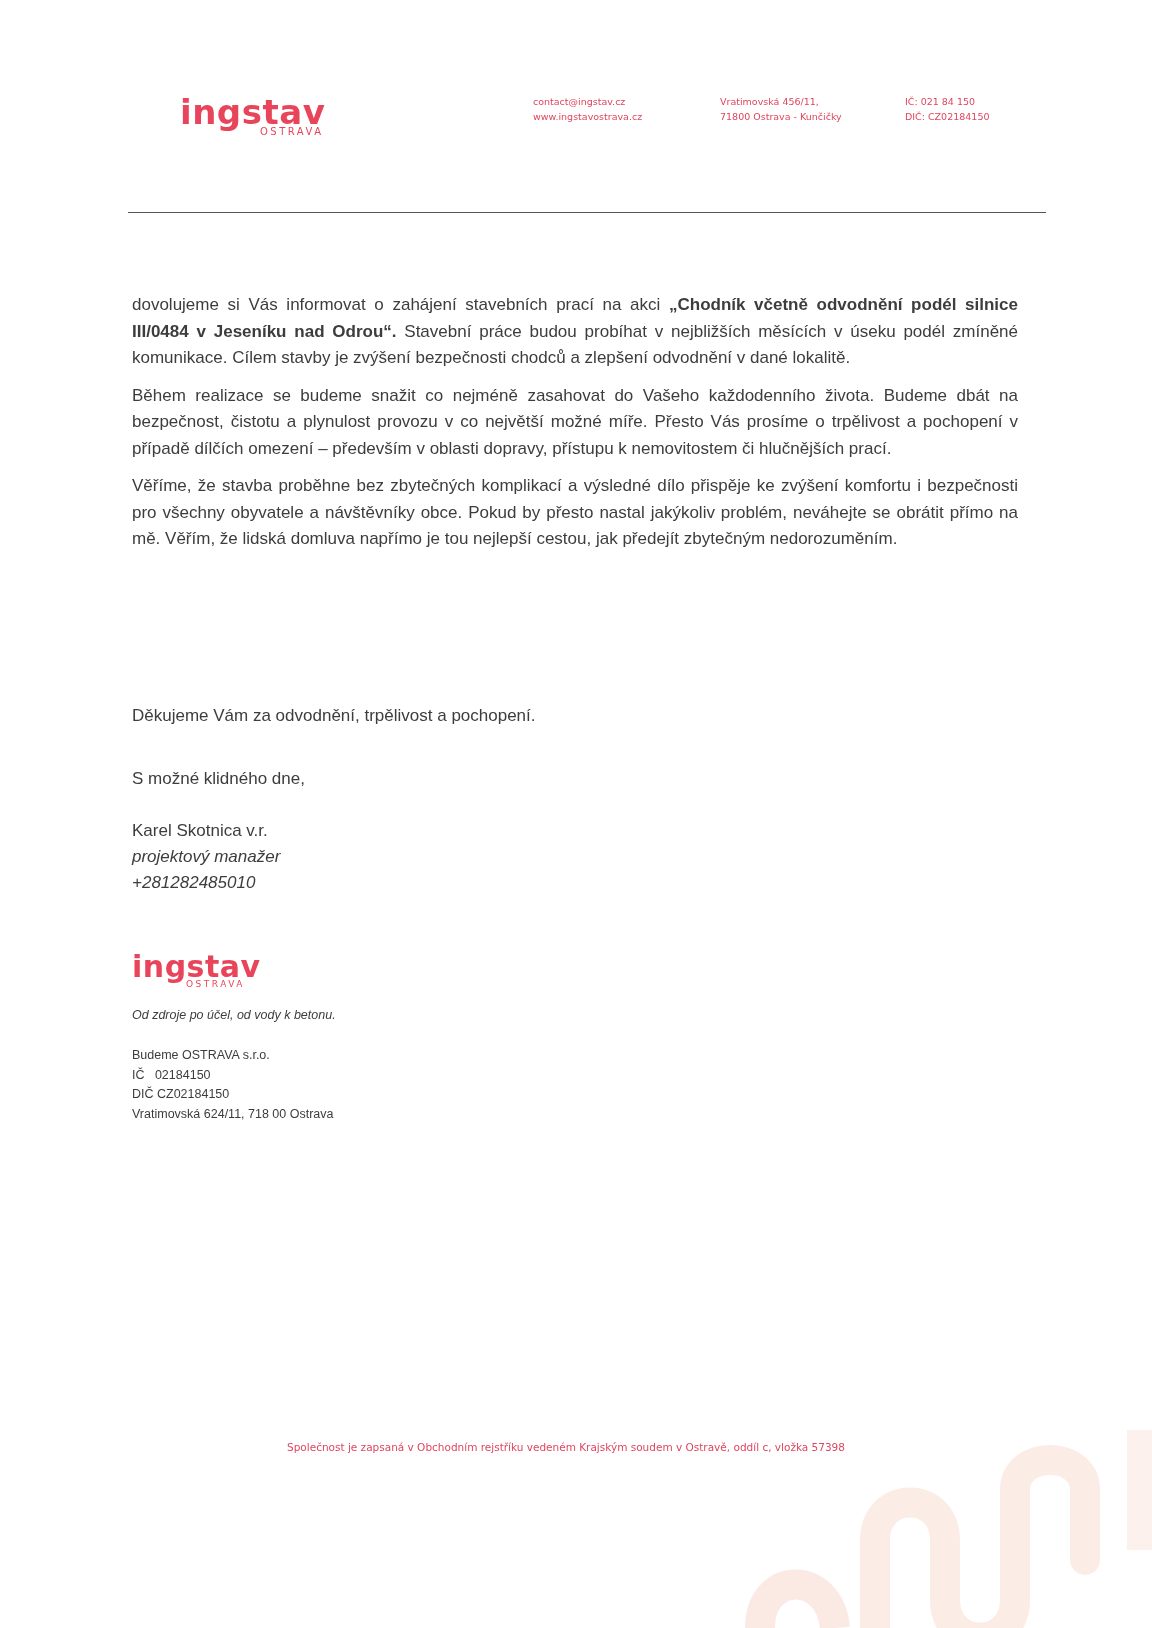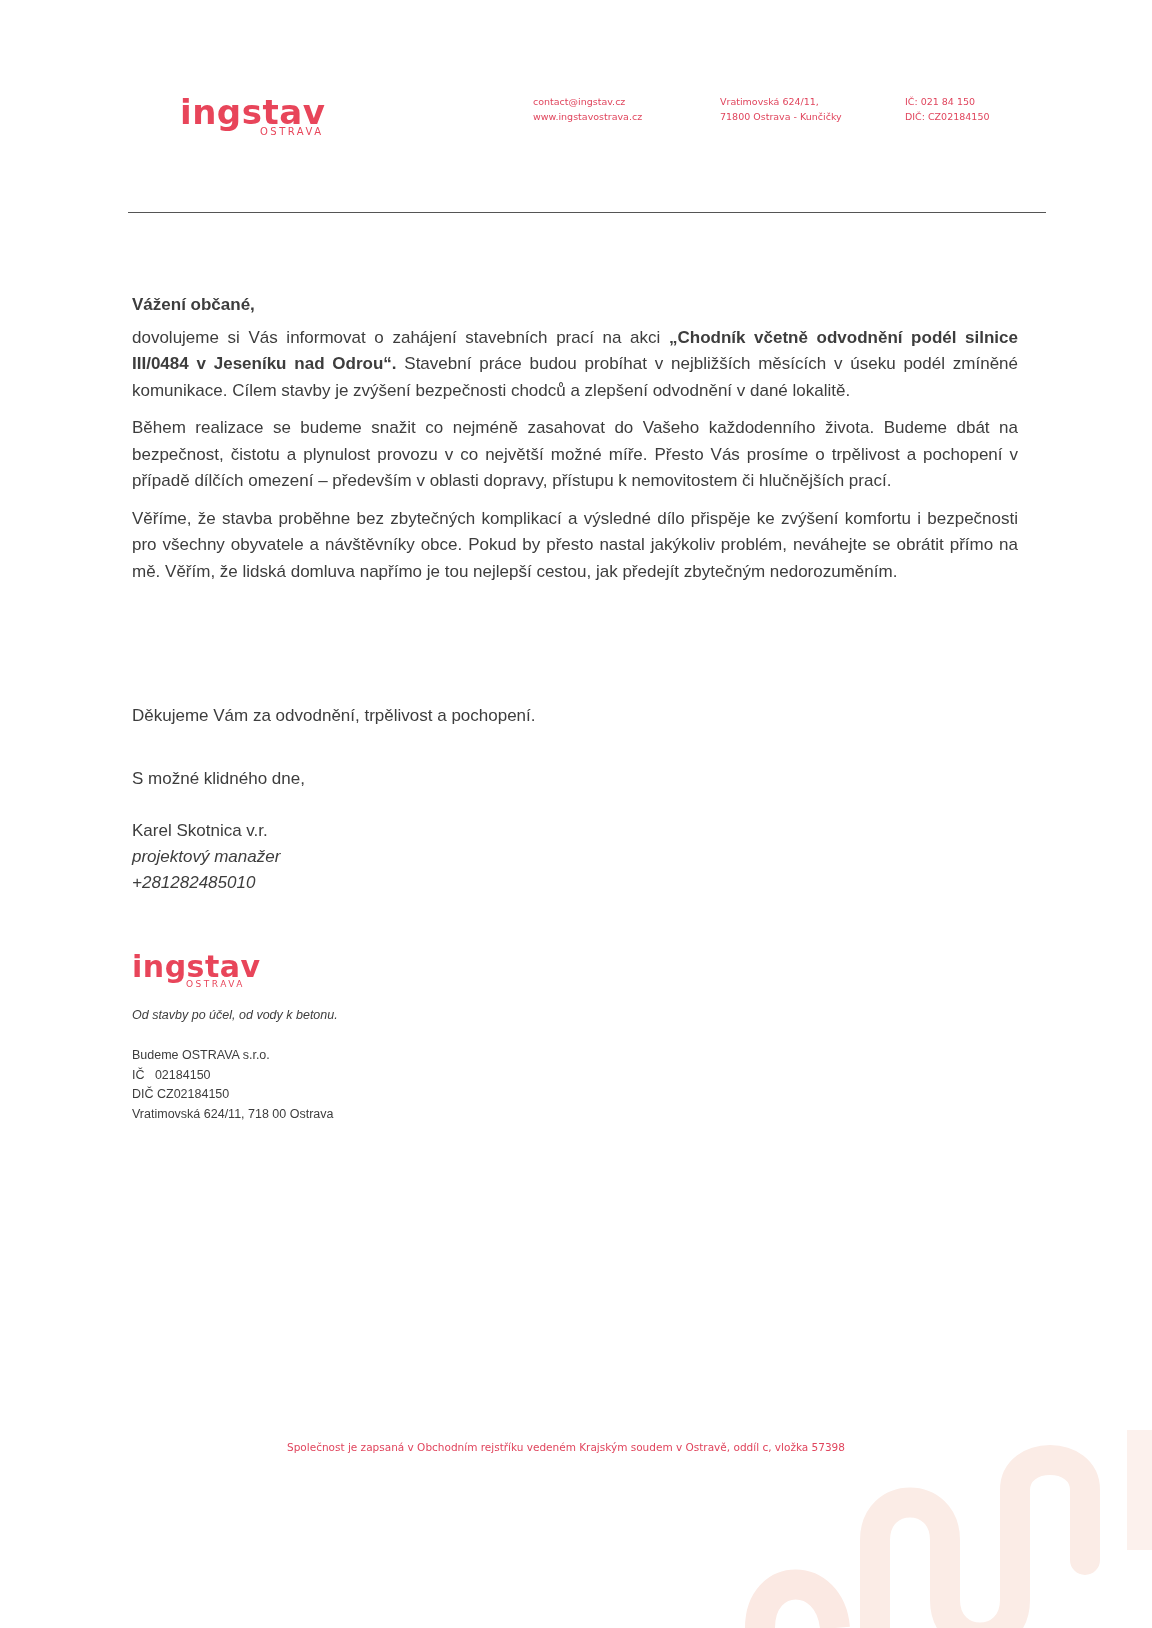--- a/index.html
+++ b/index.html
@@ -35,32 +35,31 @@
 <div class="logo" style="left:180px; top:95px;">
   <div class="logo-word" style="font-size:34px;">ingstav</div>
   <div class="logo-sub" style="font-size:10px; margin-left:80px; margin-top:-2px;">OSTRAVA</div>
 </div>
 
 <div class="hdr-col" style="left:533px; top:94px;">
   <div>contact@ingstav.cz</div>
   <div>www.ingstavostrava.cz</div>
 </div>
 <div class="hdr-col" style="left:720px; top:94px;">
-  <div>Vratimovská 624/11,</div>
+  <div>Vratimovská 456/11,</div>
   <div>71800 Ostrava - Kunčičky</div>
 </div>
 <div class="hdr-col" style="left:905px; top:94px;">
   <div>IČ: 021 84 150</div>
   <div>DIČ: CZ02184150</div>
 </div>
 
 <div class="rule"></div>
 
 <div class="body-text" style="top:292px;">
-  <p class="greeting" style="margin-bottom:6px;">Vážení občané,</p>
   <p style="margin-bottom:11px;">
     <span>dovolujeme si Vás informovat o zahájení stavebních prací na akci </span><span class="bold">„Chodník včetně odvodnění podél silnice III/0484 v Jeseníku nad Odrou“.</span><span> Stavební práce budou probíhat v nejbližších měsících v úseku podél zmíněné komunikace. Cílem stavby je zvýšení bezpečnosti chodců a zlepšení odvodnění v dané lokalitě.</span>
   </p>
   <p style="margin-bottom:11px;">Během realizace se budeme snažit co nejméně zasahovat do Vašeho každodenního života. Budeme dbát na bezpečnost, čistotu a plynulost provozu v co největší možné míře. Přesto Vás prosíme o trpělivost a pochopení v případě dílčích omezení – především v oblasti dopravy, přístupu k nemovitostem či hlučnějších prací.</p>
   <p>Věříme, že stavba proběhne bez zbytečných komplikací a výsledné dílo přispěje ke zvýšení komfortu i bezpečnosti pro všechny obyvatele a návštěvníky obce. Pokud by přesto nastal jakýkoliv problém, neváhejte se obrátit přímo na mě. Věřím, že lidská domluva napřímo je tou nejlepší cestou, jak předejít zbytečným nedorozuměním.</p>
 </div>
 
 <div class="sig-block" style="top:703px;">Děkujeme Vám za odvodnění, trpělivost a pochopení.</div>
 <div class="sig-block" style="top:766px;">S možné klidného dne,</div>
 
@@ -68,21 +67,21 @@
   <div>Karel Skotnica v.r.</div>
   <div class="ital">projektový manažer</div>
   <div class="ital">+281282485010</div>
 </div>
 
 <div class="logo" style="left:132px; top:952px;">
   <div class="logo-word" style="font-size:30px;">ingstav</div>
   <div class="logo-sub" style="font-size:9px; margin-left:54px; margin-top:-2px;">OSTRAVA</div>
 </div>
 
-<div class="small-block ital" style="top:1006px;">Od stavby po účel, od vody k betonu.</div>
+<div class="small-block ital" style="top:1006px;">Od zdroje po účel, od vody k betonu.</div>
 
 <div class="small-block" style="top:1046px;">
   <div>Budeme OSTRAVA s.r.o.</div>
   <div style="white-space:pre;">IČ   02184150</div>
   <div>DIČ CZ02184150</div>
   <div>Vratimovská 624/11, 718 00 Ostrava</div>
 </div>
 
 <div class="footer-reg">Společnost je zapsaná v Obchodním rejstříku vedeném Krajským soudem v Ostravě, oddíl c, vložka 57398</div>
 

